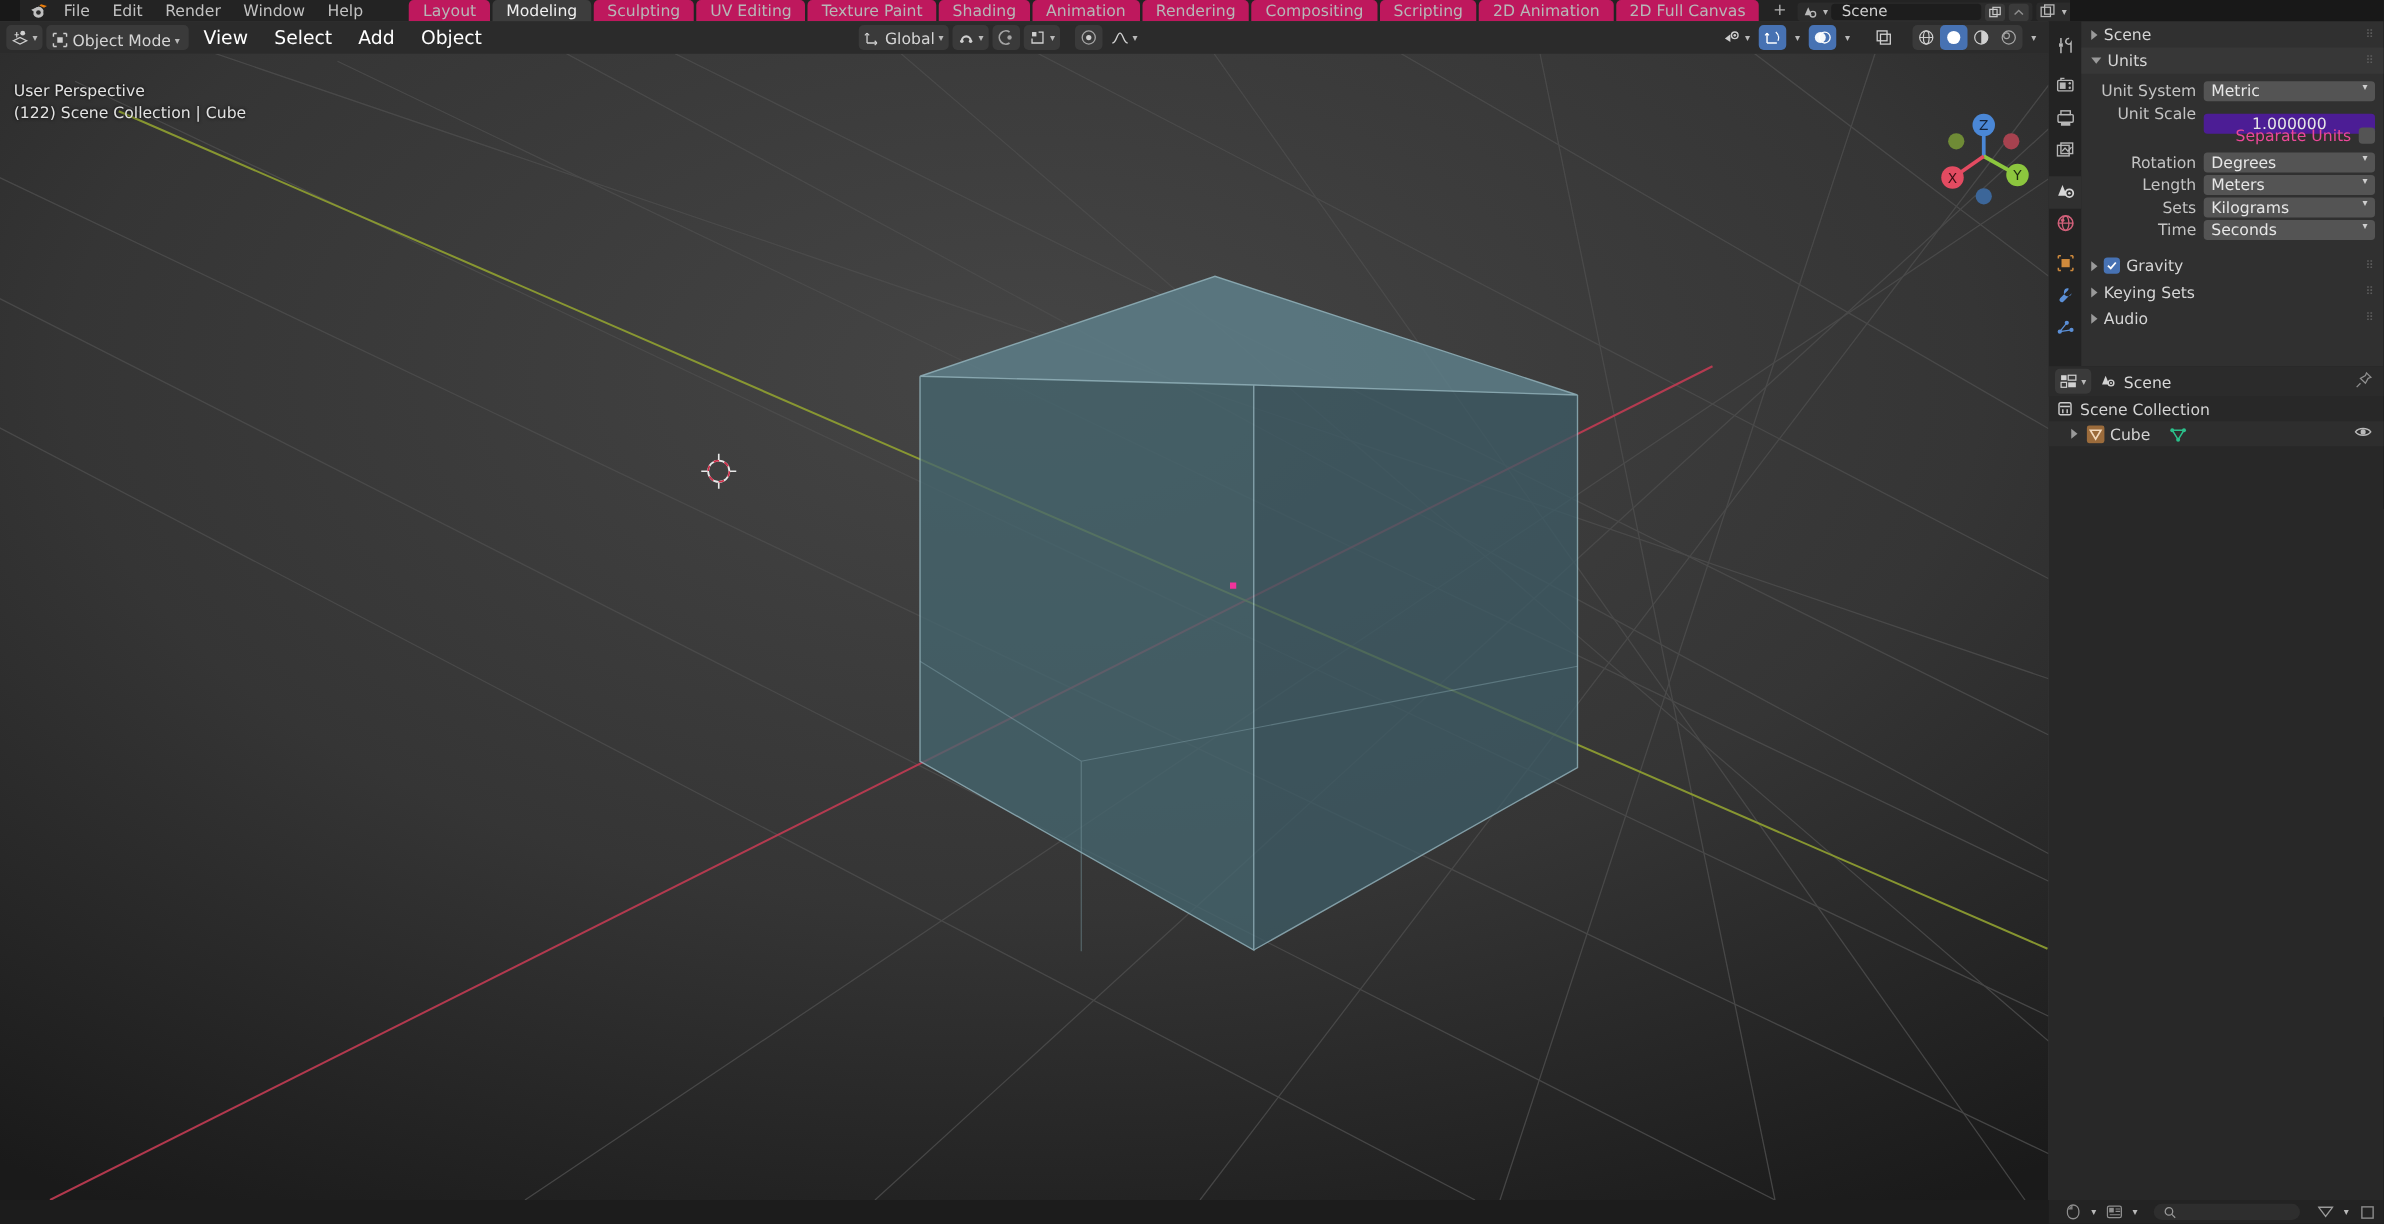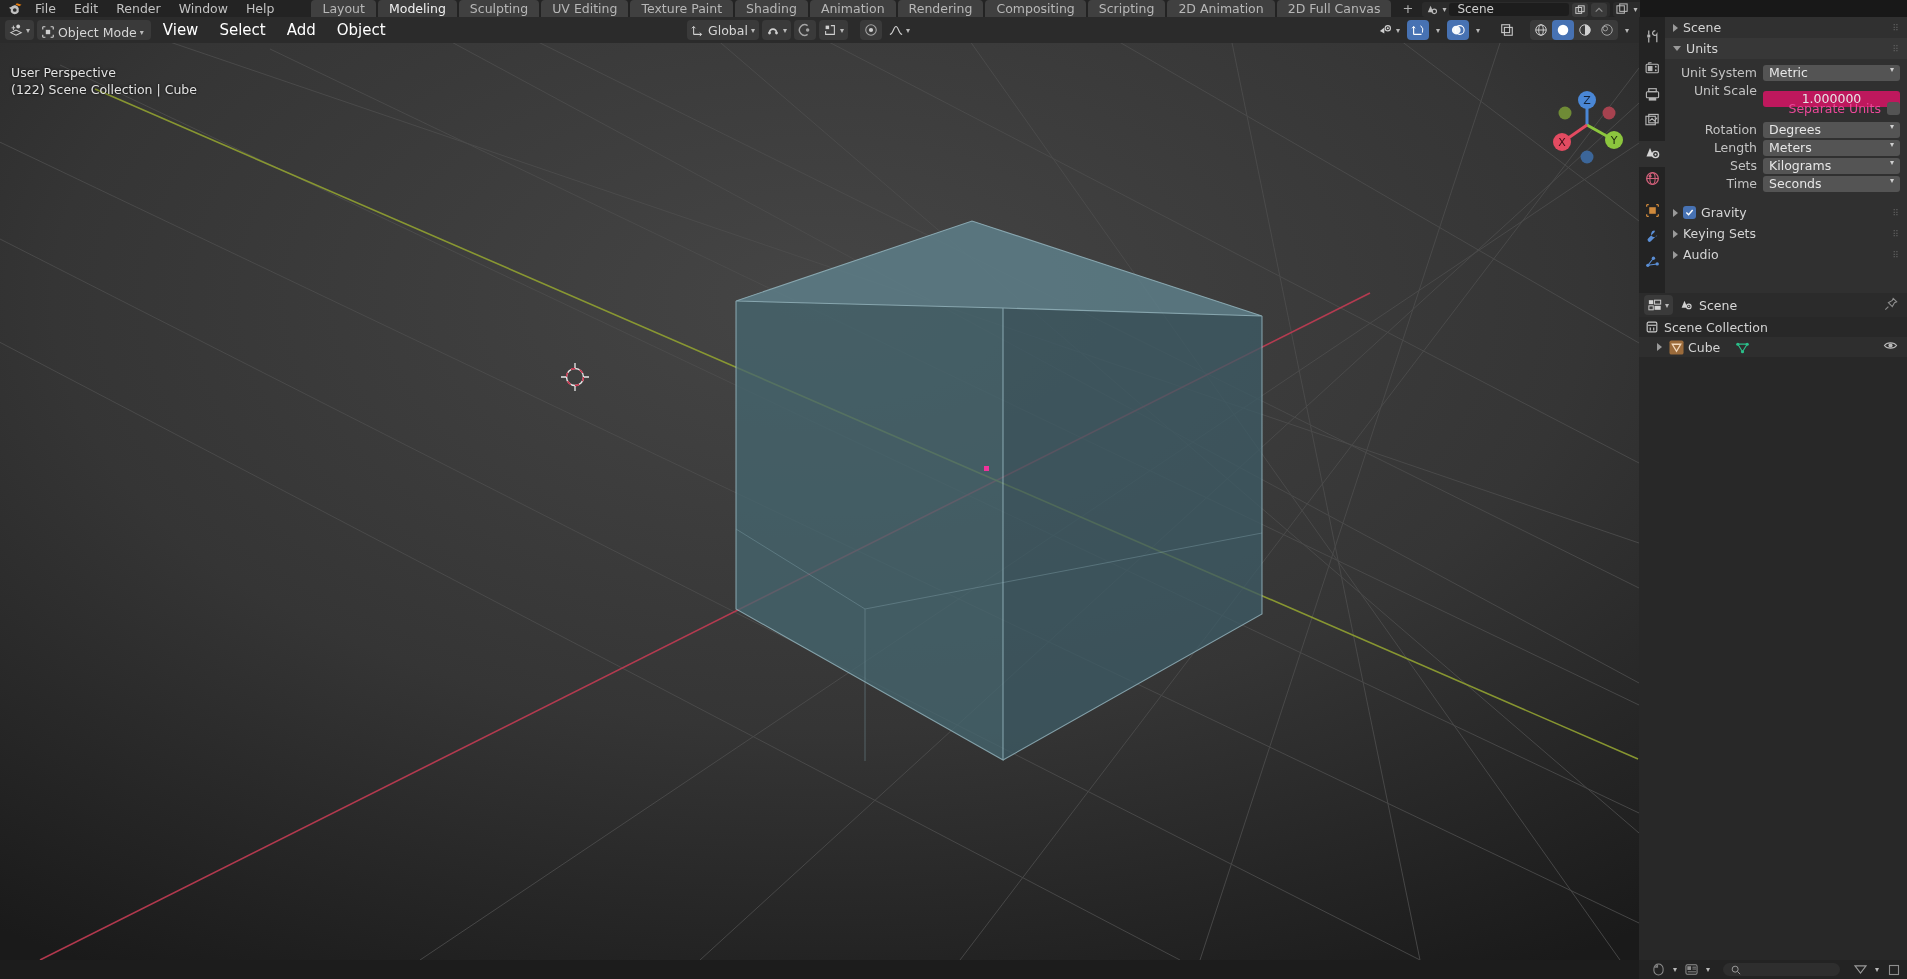--- a/index.html
+++ b/index.html
@@ -7,38 +7,38 @@
     width:1907px; height:979px;
     background:#181818; overflow:hidden;
     font-family:"DejaVu Sans","Liberation Sans",sans-serif;
     font-size:12.5px; color:#d8d8d8;
     -webkit-font-smoothing:antialiased;
   }
   #app { position:relative; width:1907px; height:979px; }
 
   
   .topbar {
-    position:absolute; left:0; top:0; width:1640px; height:17px;
+    position:absolute; left:16px; top:0; width:1640px; height:17px;
     background:#232323; display:flex; align-items:flex-end;
     overflow:hidden;
   }
   .blender-logo {
     width:22px; height:17px; margin-left:4px; position:relative; flex:none;
     display:flex; align-items:center; justify-content:center;
   }
   .blender-logo svg { display:block; }
   .topmenu { display:flex; align-items:flex-end; gap:0; height:17px; }
   .topmenu .mi {
     padding:0 9px; line-height:17px; font-size:12.5px; color:#c2c2c2;
     white-space:nowrap; height:17px;
   }
   .ws-tabs { display:flex; align-items:flex-end; margin-left:28px; height:17px; }
   .ws-tab {
     padding:0 11px; line-height:17px; height:17px; font-size:12.5px;
-    color:#b7b7b7; background:#404040; border-radius:4px 4px 0 0;
+    color:#b7b7b7; background:#be185d; border-radius:4px 4px 0 0;
     margin-right:2px; white-space:nowrap;
   }
   .ws-tab.active { background:#3d3d3d; color:#f0f0f0; }
   .ws-add { padding:0 9px; line-height:17px; color:#b0b0b0; font-size:13px; }
 
   .topbar-right {
     margin-left:auto; display:flex; align-items:flex-end; height:17px; gap:3px;
     padding-right:3px;
   }
   .tb-field {
@@ -121,21 +121,21 @@
   .grip { margin-left:auto; margin-right:7px; color:#5c5c5c; font-size:9px; letter-spacing:1px; line-height:6px; }
 
   .prow {
     display:flex; align-items:center; height:17px; margin:1px 7px 0 0; gap:6px;
   }
   .plabel { width:92px; text-align:right; color:#c3c3c3; font-size:12.5px; }
   .pfield {
     flex:1; height:16px; background:#545454; border-radius:3px;
     display:flex; padding:0 6px; font-size:12.5px; color:#e6e6e6;
   }
-  .pfield.num { background:#be185d; justify-content:center;margin-top:16px; }
+  .pfield.num { background:#4c1d95; justify-content:center;margin-top:16px; }
   .pfield .chev2 { margin-left:auto; font-size:8px; color:#cfcfcf; }
   .pcheckrow { display:flex; align-items:center; height:17px; margin:1px 7px 0 0; gap:6px; justify-content:flex-end;}
   .pcheck-lab { color:#ec4899; font-size:12.5px; }
   .cbox { width:13px;height:13px;background:#545454;border-radius:3px; }
   .cbox.checked { background:#4772b3; display:flex;align-items:center;justify-content:center; }
 
   
   .outliner {
     position:absolute; left:1639px; top:293px; width:268px; height:667px;
     background:#282828;

